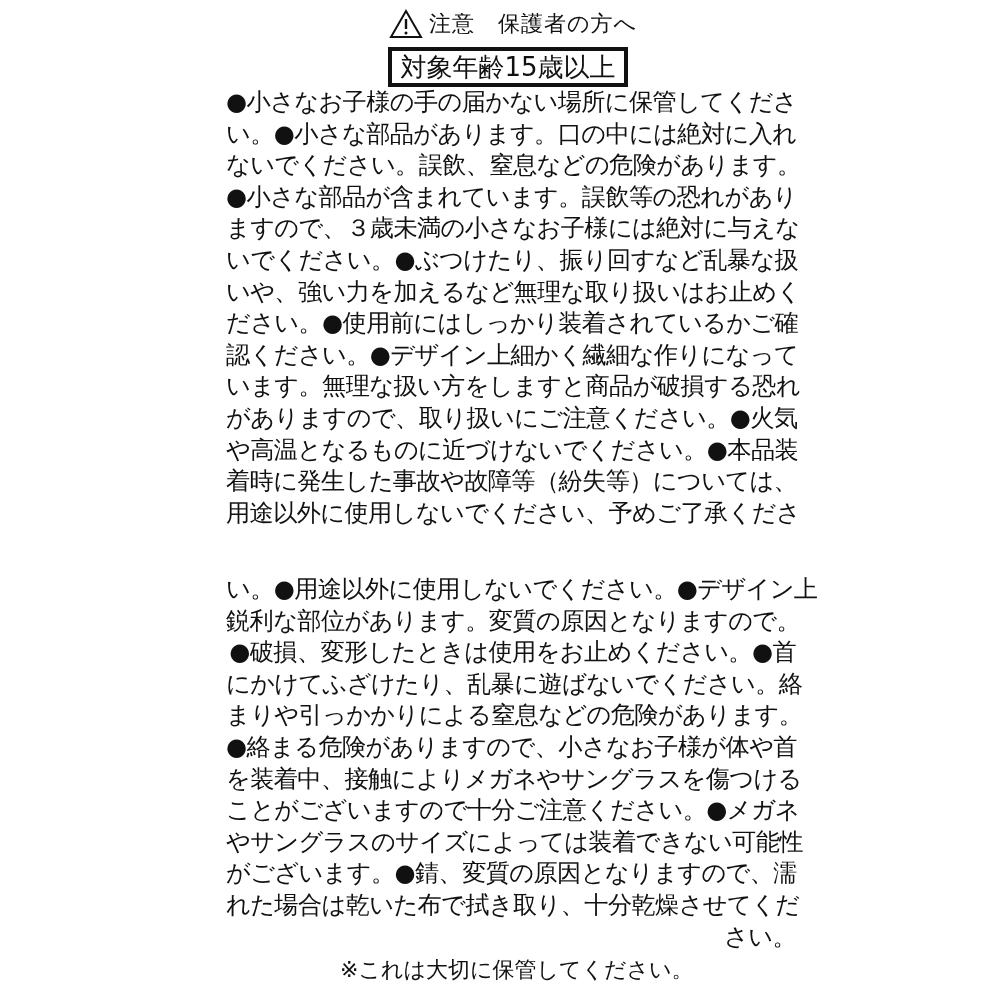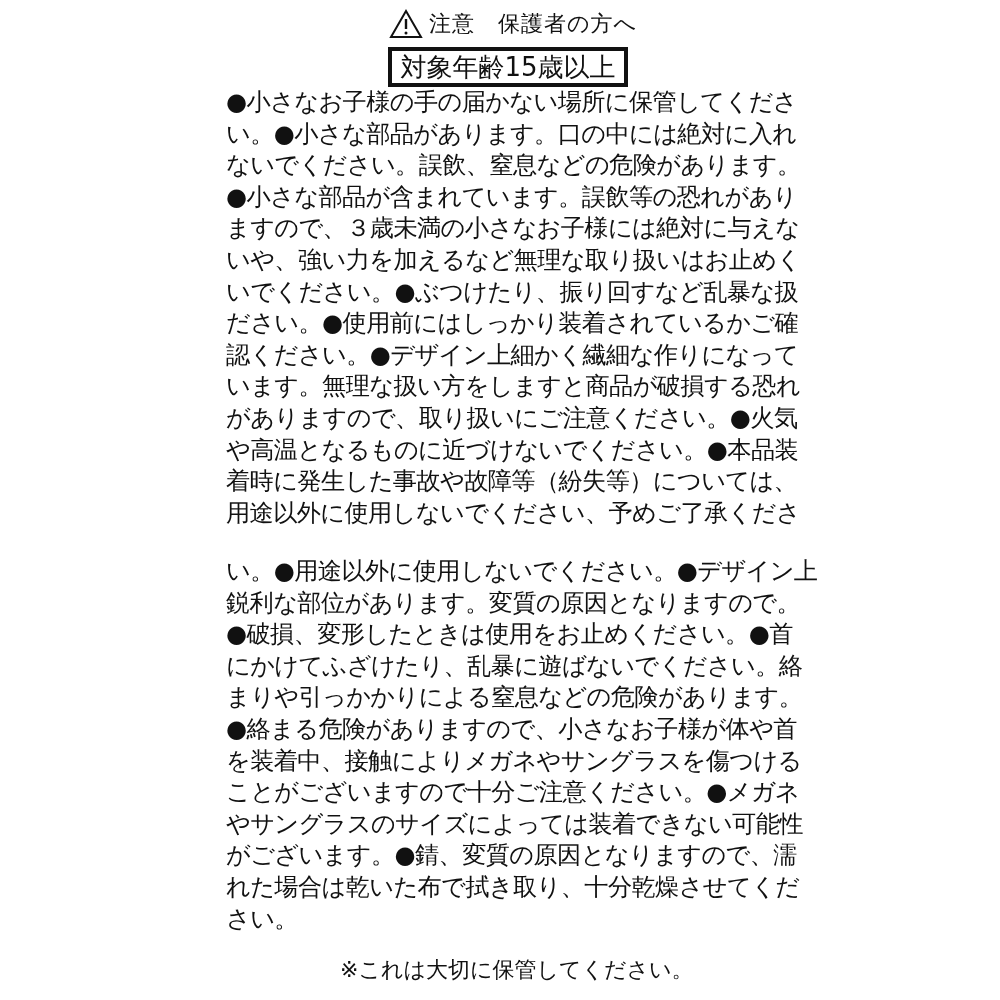--- a/index.html
+++ b/index.html
@@ -59,21 +59,21 @@
       font-size: 24.2px;
       line-height: 31.6px;
       letter-spacing: -0.6px;
     }
     .body-text .line {
       display: block;
       white-space: nowrap;
       height: 31.6px;
     }
     .block1 { top: 87px; }
-    .block2 { top: 556px; }
+    .block2 { top: 574px; text-align: right; }
     .footer-note {
       position: absolute;
       top: 955px;
       left: 340px;
       font-size: 22px;
       white-space: nowrap;
     }
   </style>
 </head>
 <body>
@@ -90,22 +90,22 @@
 </div>
 
 <div class="age-box">対象年齢15歳以上</div>
 
 <div class="body-text block1">
   <span class="line">●小さなお子様の手の届かない場所に保管してくださ</span>
   <span class="line">い。●小さな部品があります。口の中には絶対に入れ</span>
   <span class="line">ないでください。誤飲、窒息などの危険があります。</span>
   <span class="line">●小さな部品が含まれています。誤飲等の恐れがあり</span>
   <span class="line">ますので、３歳未満の小さなお子様には絶対に与えな</span>
+  <span class="line">いでください。●ぶつけたり、振り回すなど乱暴な扱</span>
   <span class="line">いや、強い力を加えるなど無理な取り扱いはお止めく</span>
-  <span class="line">いでください。●ぶつけたり、振り回すなど乱暴な扱</span>
   <span class="line">ださい。●使用前にはしっかり装着されているかご確</span>
   <span class="line">認ください。●デザイン上細かく繊細な作りになって</span>
   <span class="line">います。無理な扱い方をしますと商品が破損する恐れ</span>
   <span class="line">がありますので、取り扱いにご注意ください。●火気</span>
   <span class="line">や高温となるものに近づけないでください。●本品装</span>
   <span class="line">着時に発生した事故や故障等（紛失等）については、</span>
   <span class="line">用途以外に使用しないでください、予めご了承くださ</span>
 </div>
 
 <div class="body-text block2">

